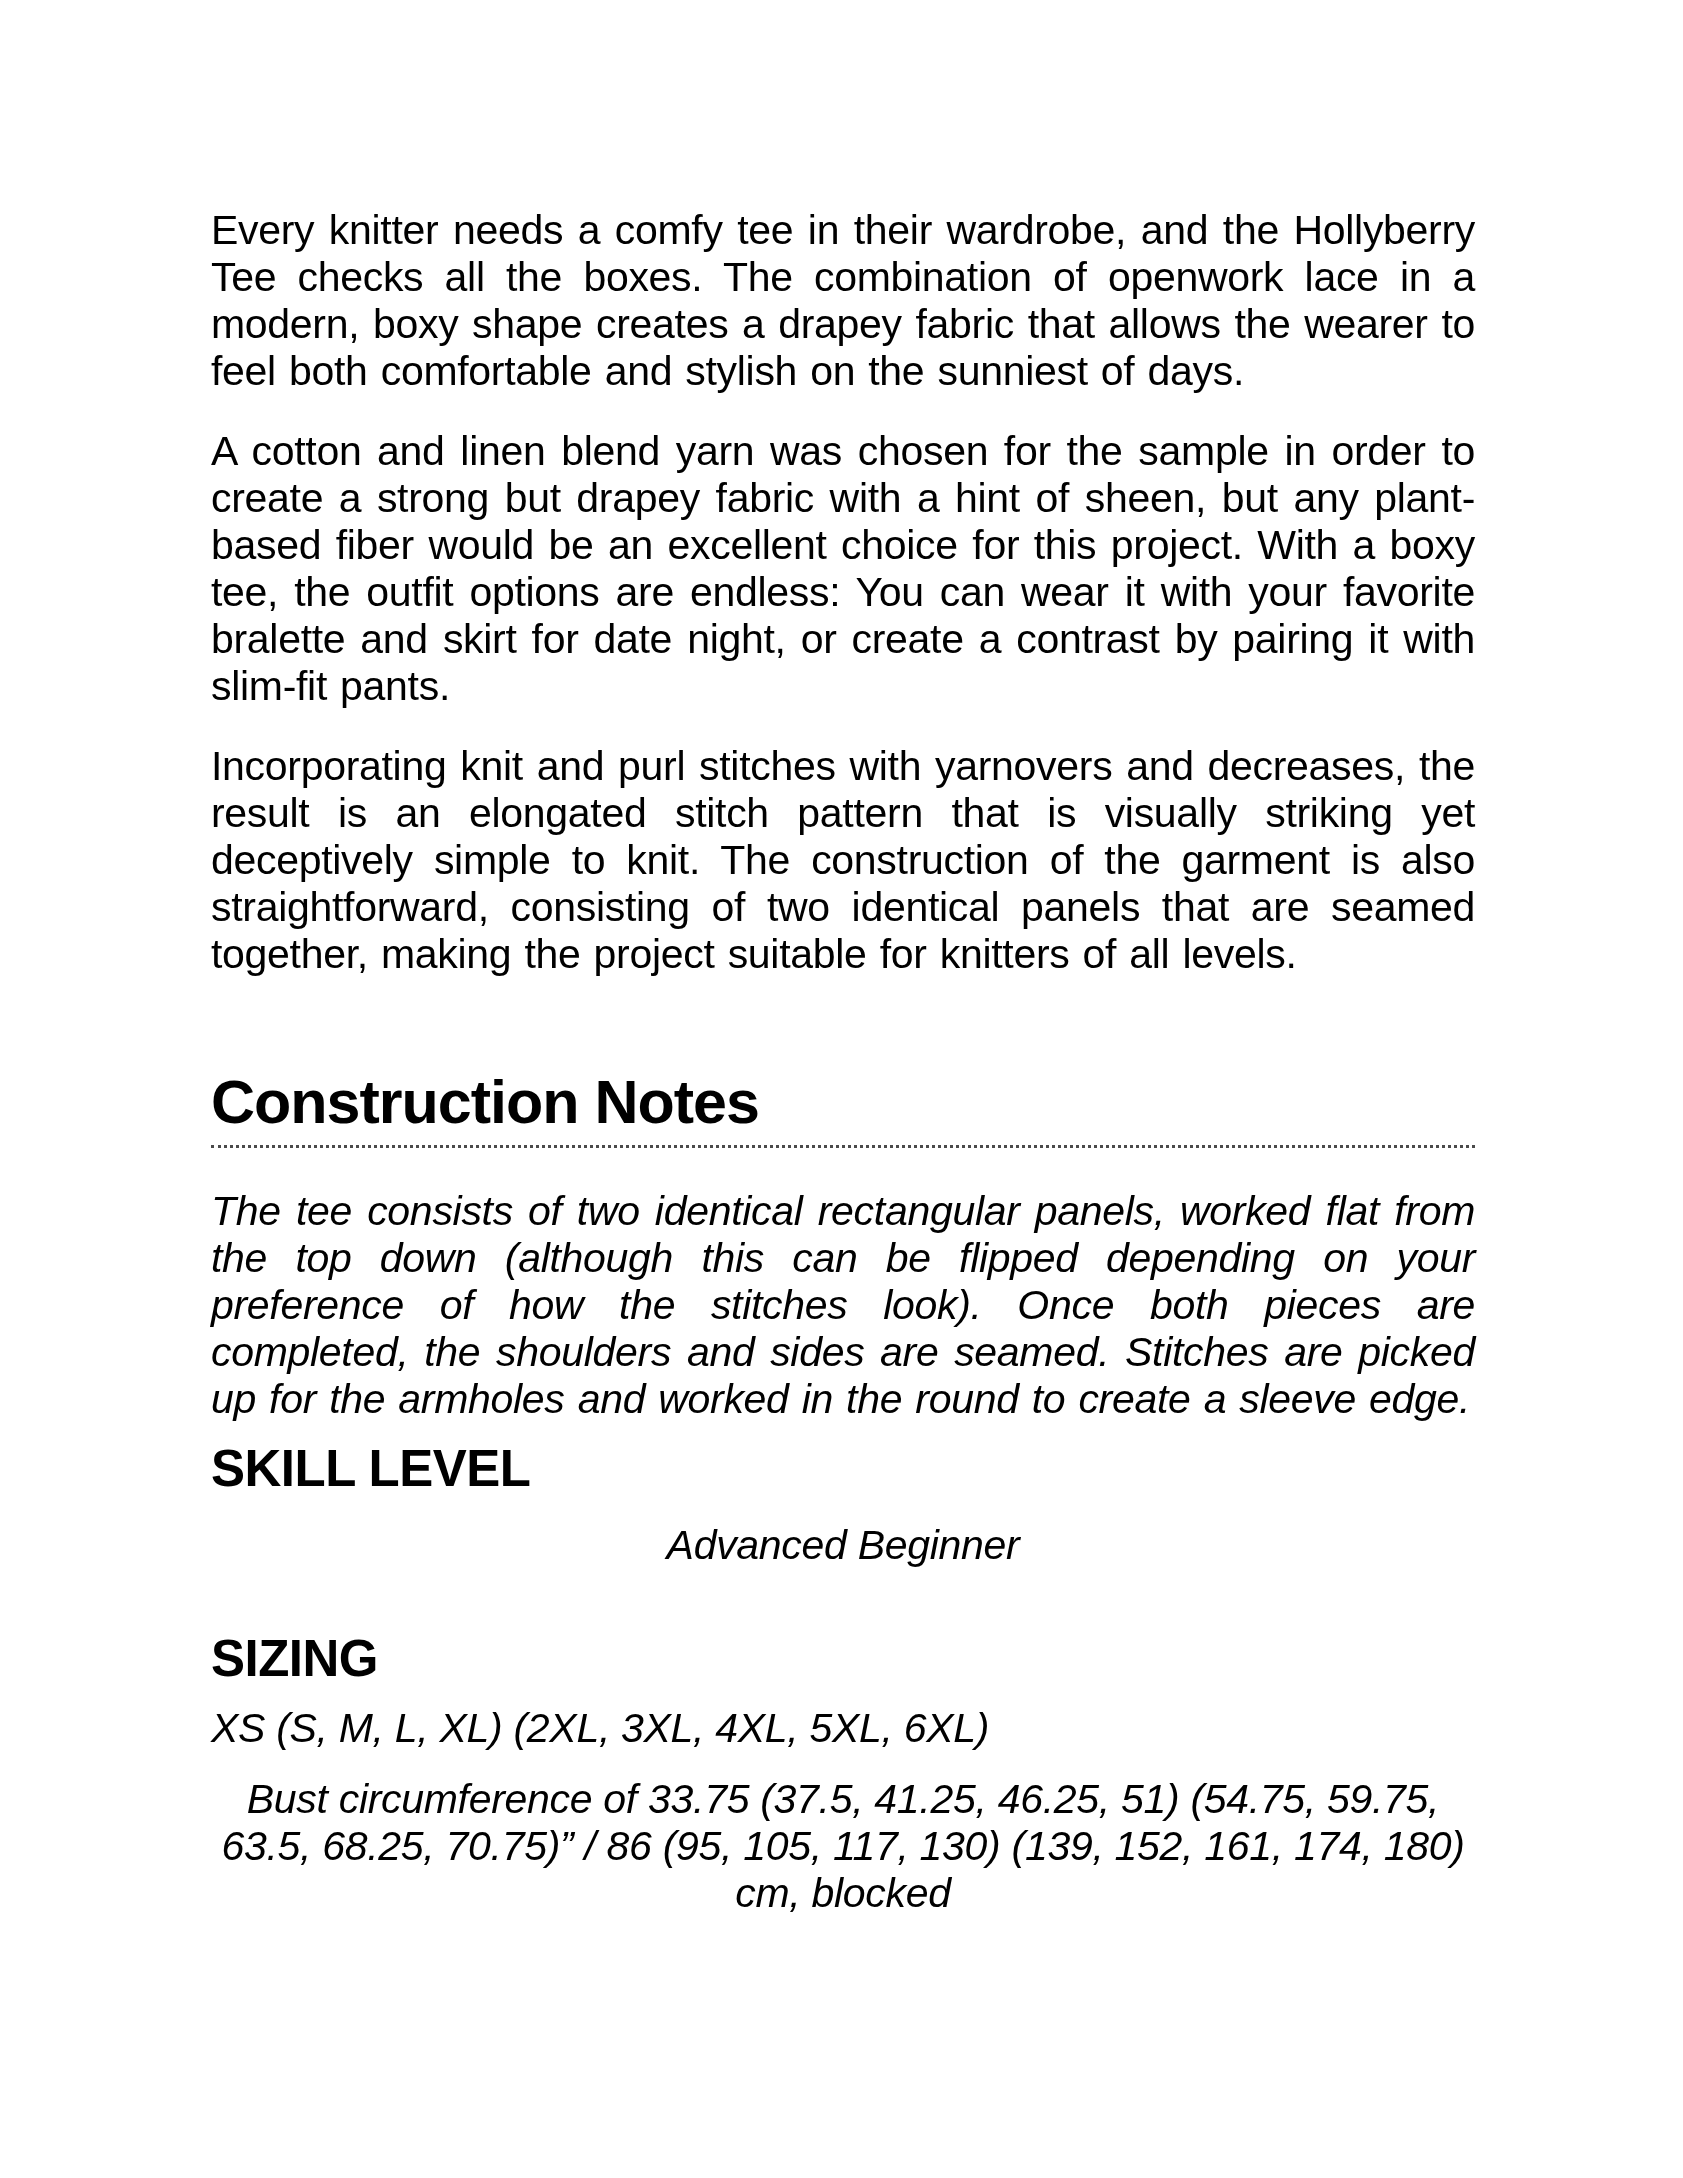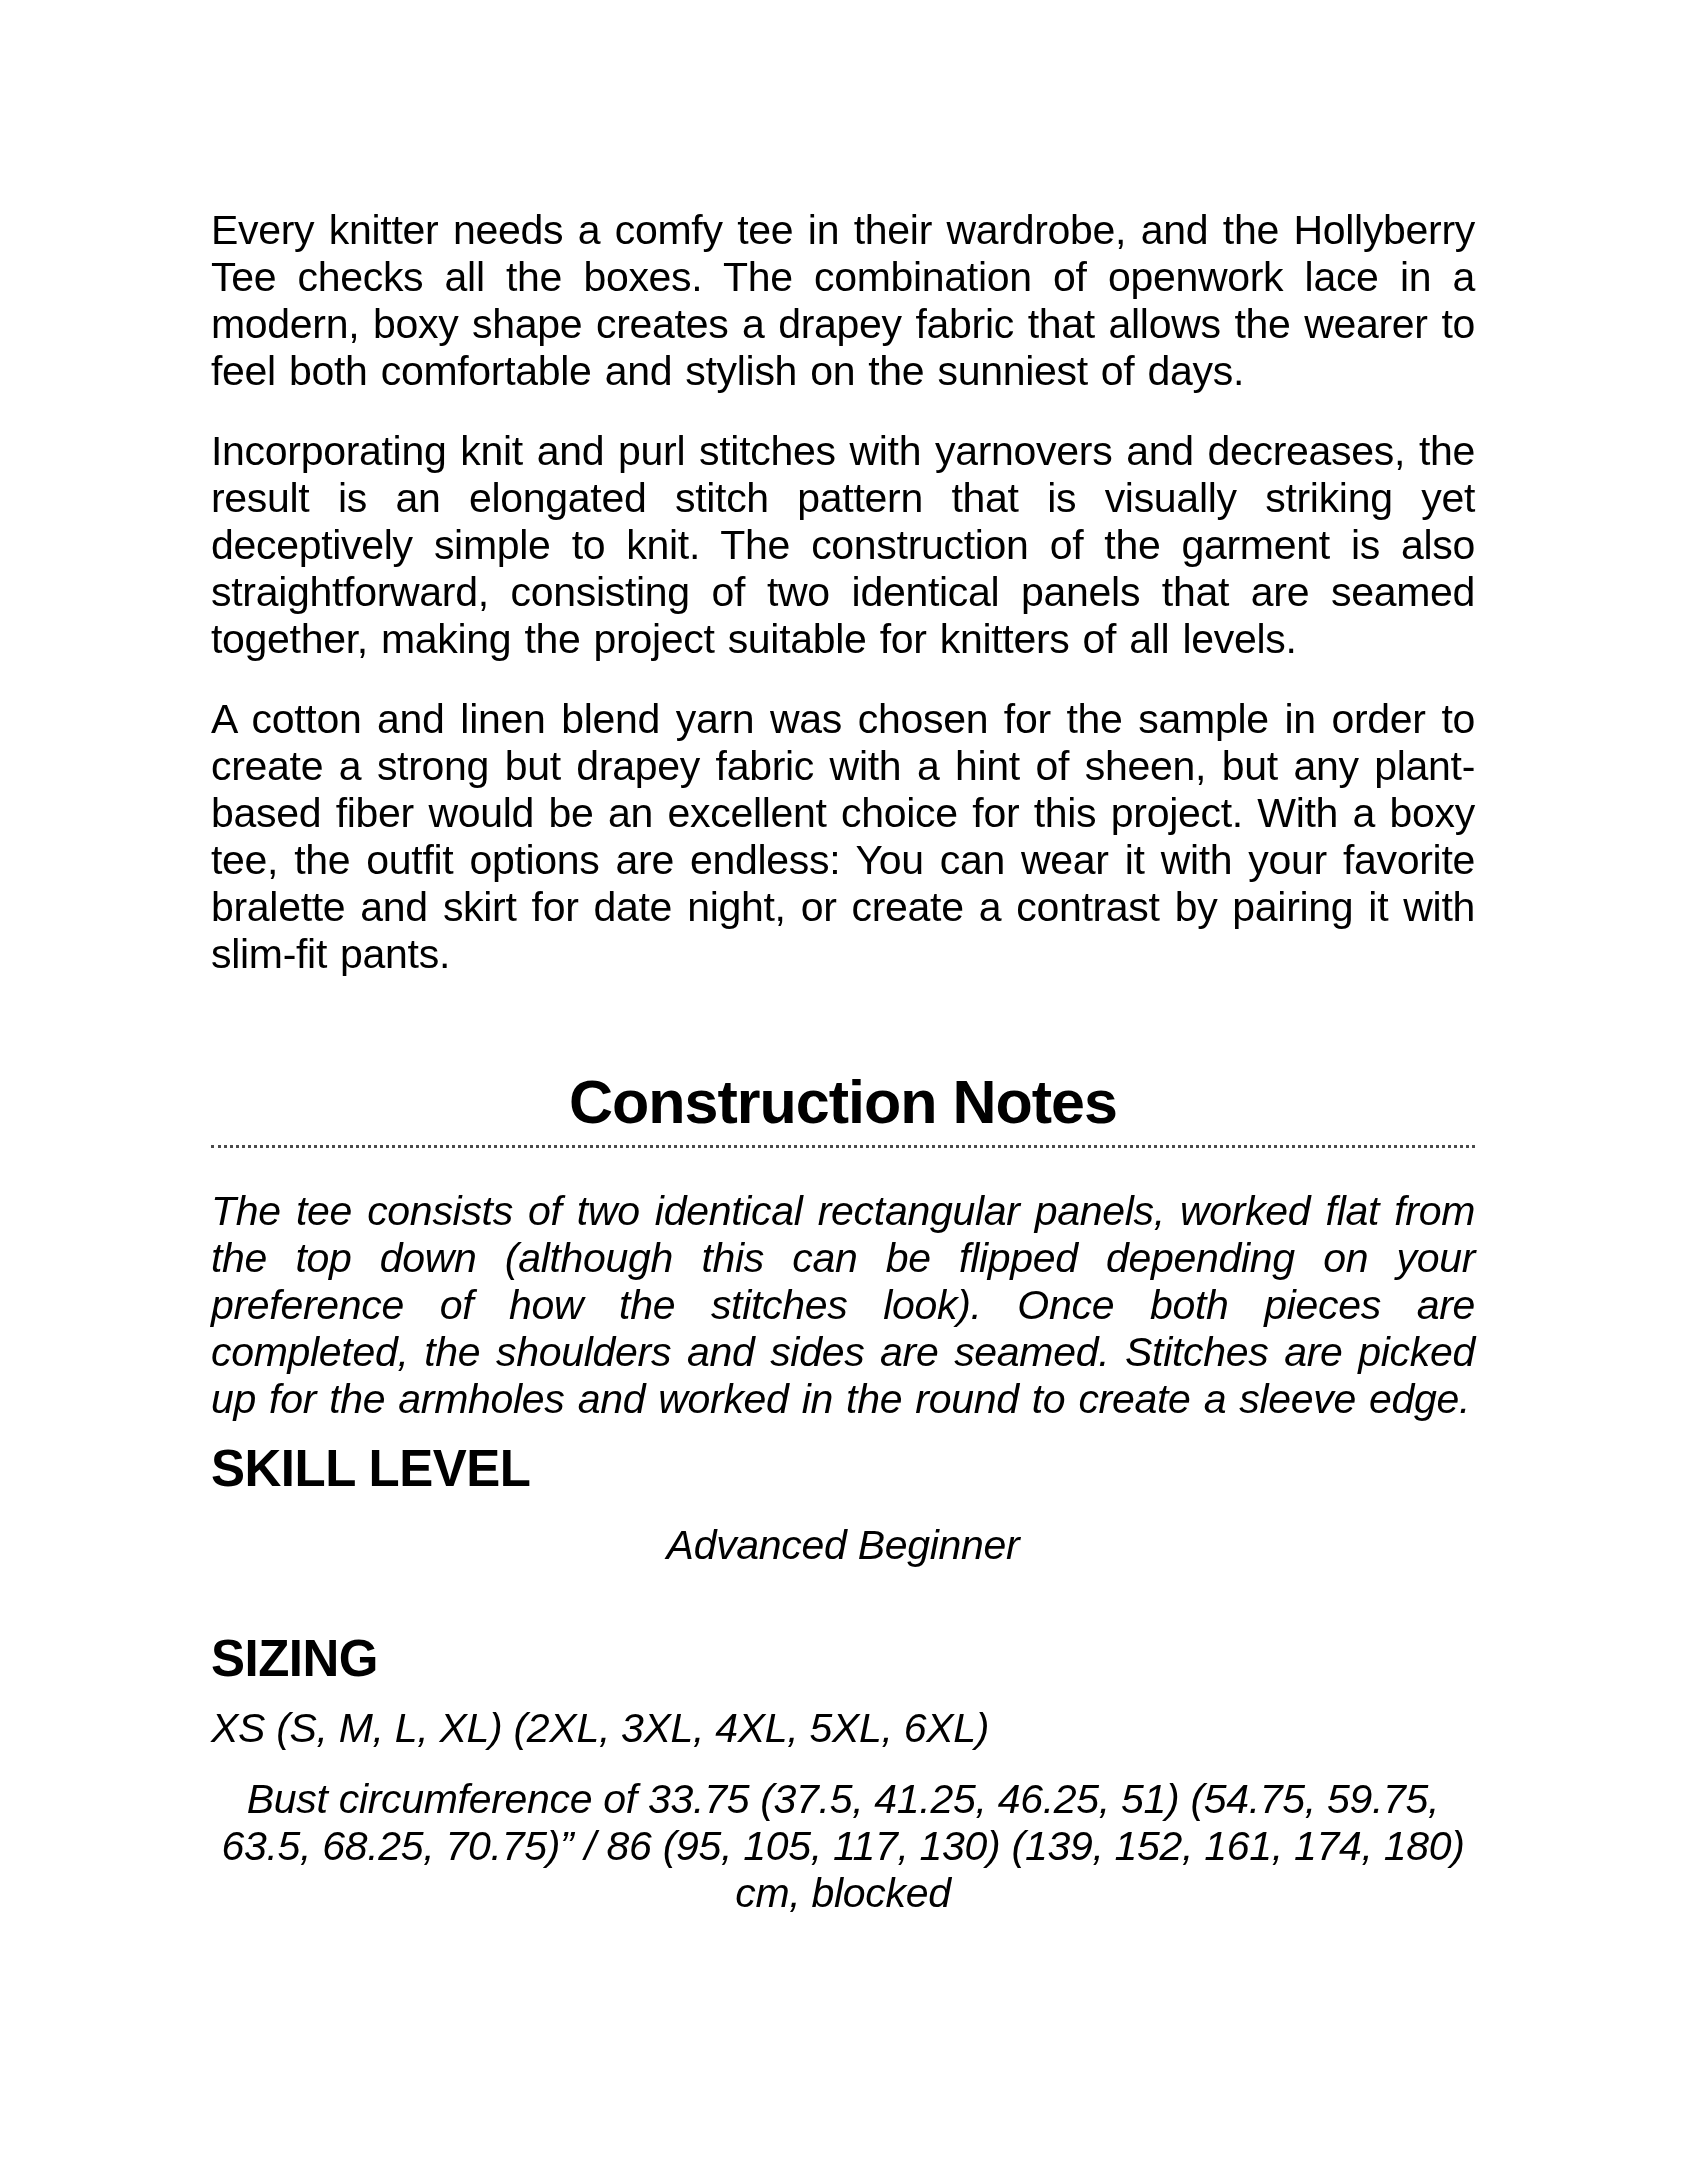--- a/index.html
+++ b/index.html
@@ -41,21 +41,20 @@
     font-style: italic;
   }
   h1.section-heading-large {
     font-size: 61px;
     line-height: 61px;
     font-weight: bold;
     letter-spacing: -1px;
     margin: 94px 0 0 0;
     padding-bottom: 12px;
     border-bottom: 3px dotted #4a4a4a;
-    text-align: center;
   }
   p.construction-body {
     margin-top: 40px;
     margin-bottom: 17px;
   }
   h2.section-heading {
     font-size: 51px;
     line-height: 51px;
     font-weight: bold;
     letter-spacing: -0.5px;
@@ -81,23 +80,23 @@
   }
 </style>
 </head>
 <body>
 
 <div class="page">
   <div class="content">
 
     <p class="body-text">Every knitter needs a comfy tee in their wardrobe, and the Hollyberry Tee checks all the boxes. The combination of openwork lace in a modern, boxy shape creates a drapey fabric that allows the wearer to feel both comfortable and stylish on the sunniest of days.</p>
 
+    <p class="body-text">A cotton and linen blend yarn was chosen for the sample in order to create a strong but drapey fabric with a hint of sheen, but any plant-based fiber would be an excellent choice for this project. With a boxy tee, the outfit options are endless: You can wear it with your favorite bralette and skirt for date night, or create a contrast by pairing it with slim-fit pants.</p>
+
     <p class="body-text">Incorporating knit and purl stitches with yarnovers and decreases, the result is an elongated stitch pattern that is visually striking yet deceptively simple to knit. The construction of the garment is also straightforward, consisting of two identical panels that are seamed together, making the project suitable for knitters of all levels.</p>
-
-    <p class="body-text">A cotton and linen blend yarn was chosen for the sample in order to create a strong but drapey fabric with a hint of sheen, but any plant-based fiber would be an excellent choice for this project. With a boxy tee, the outfit options are endless: You can wear it with your favorite bralette and skirt for date night, or create a contrast by pairing it with slim-fit pants.</p>
 
     <h1 class="section-heading-large">Construction Notes</h1>
 
     <p class="body-text italic construction-body">The tee consists of two identical rectangular panels, worked flat from the top down (although this can be flipped depending on your preference of how the stitches look). Once both pieces are completed, the shoulders and sides are seamed. Stitches are picked up for the armholes and worked in the round to create a sleeve edge.</p>
 
     <h2 class="section-heading skill-heading">SKILL LEVEL</h2>
 
     <p class="single-line italic skill-value">Advanced Beginner</p>
 
     <h2 class="section-heading sizing-heading">SIZING</h2>

